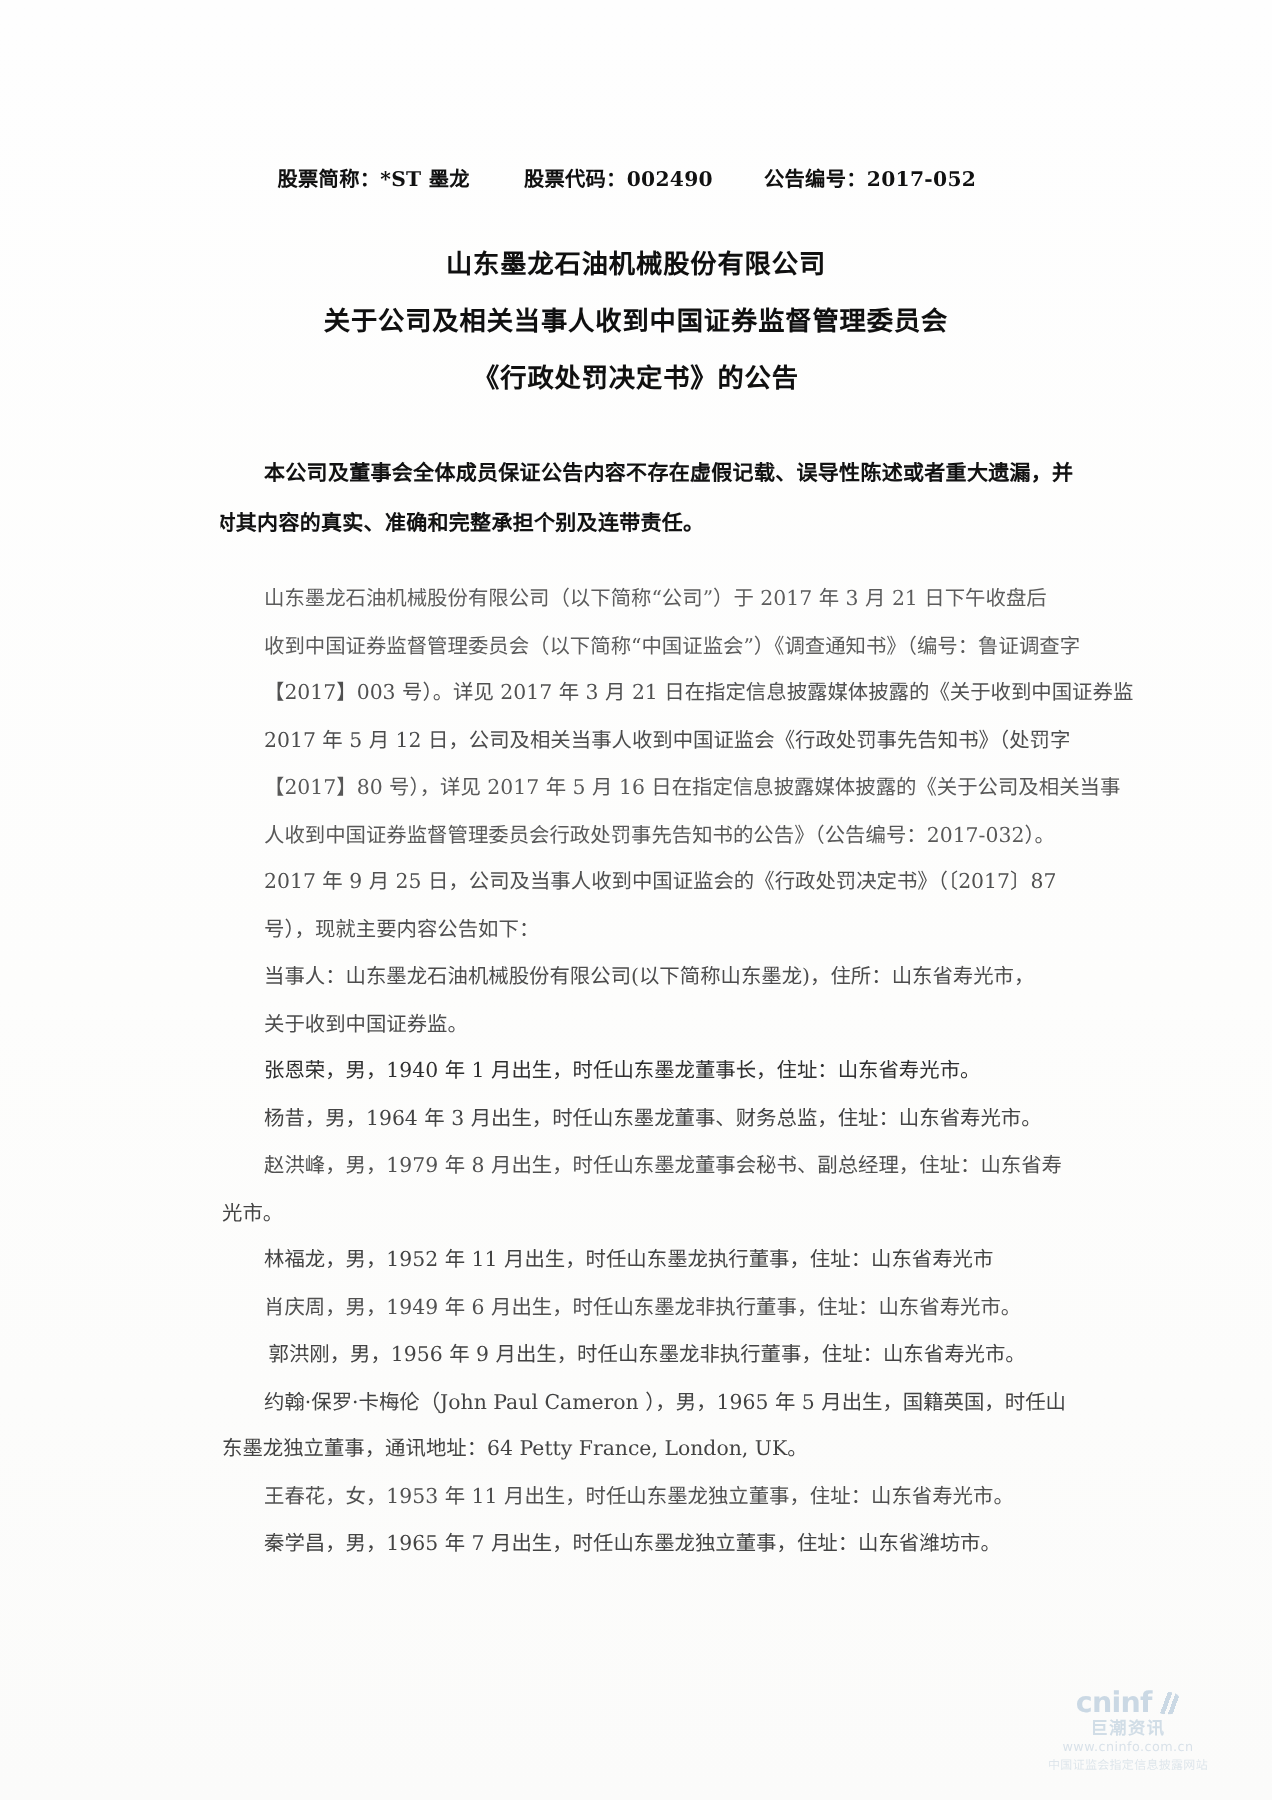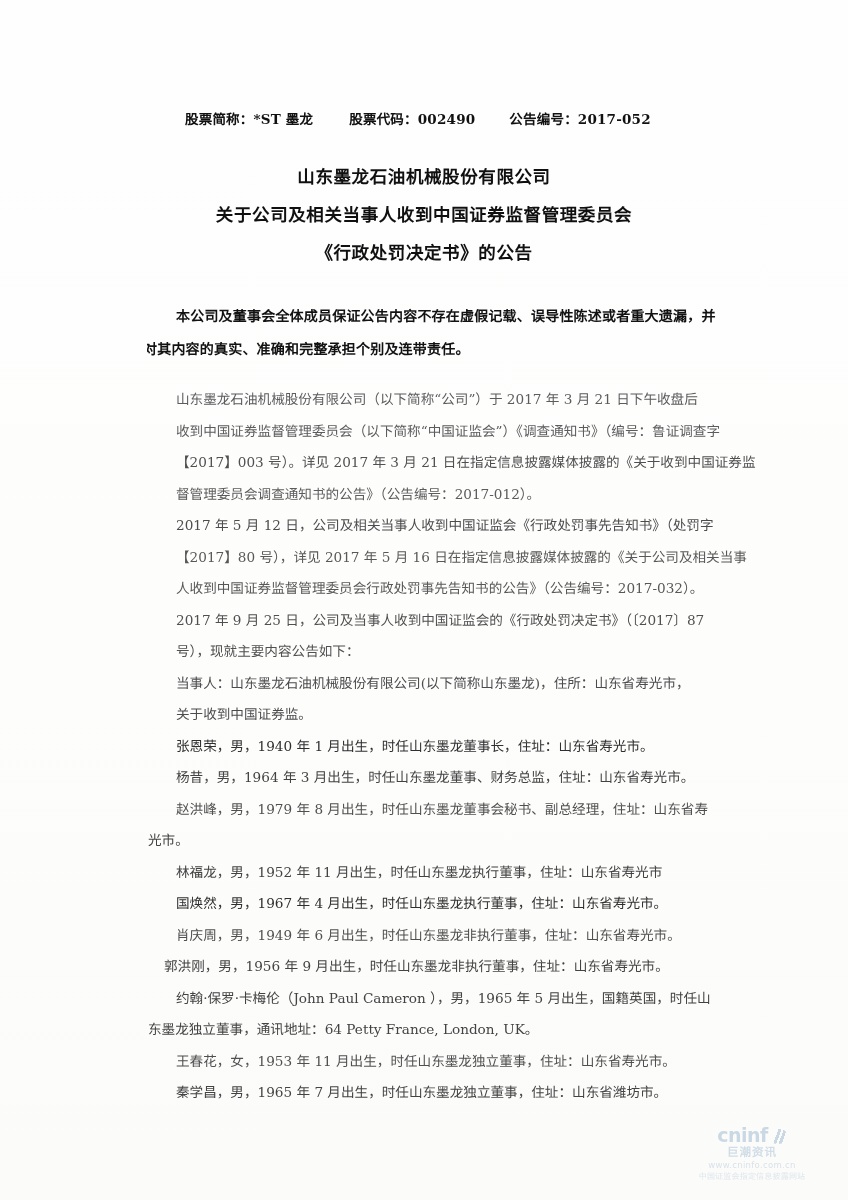--- a/index.html
+++ b/index.html
@@ -193,21 +193,20 @@
       <span class="line indent">本公司及董事会全体成员保证公告内容不存在虚假记载、误导性陈述或者重大遗漏，并</span>
       <span class="line clip-left">对其内容的真实、准确和完整承担个别及连带责任。</span>
     </div>
 
     <div class="body-block">
 
       <div class="para faded-a">
         <span class="line ink-3" style="text-indent:28px;display:block;">山东墨龙石油机械股份有限公司（以下简称“公司”）于 2017 年 3 月 21 日下午收盘后</span>
         <span class="line ink-3">收到中国证券监督管理委员会（以下简称“中国证监会”）《调查通知书》（编号：鲁证调查字</span>
         <span class="line ink-2">【2017】003 号）。详见 2017 年 3 月 21 日在指定信息披露媒体披露的《关于收到中国证券监</span>
-        <span class="line ink-3">督管理委员会调查通知书的公告》（公告编号：2017-012）。</span>
       </div>
 
       <div class="para faded-b">
         <span class="line ink-2" style="text-indent:28px;display:block;">2017 年 5 月 12 日，公司及相关当事人收到中国证监会《行政处罚事先告知书》（处罚字</span>
         <span class="line ink-3">【2017】80 号），详见 2017 年 5 月 16 日在指定信息披露媒体披露的《关于公司及相关当事</span>
         <span class="line ink-3">人收到中国证券监督管理委员会行政处罚事先告知书的公告》（公告编号：2017-032）。</span>
       </div>
 
       <div class="para faded-a">
         <span class="line ink-2" style="text-indent:28px;display:block;">2017 年 9 月 25 日，公司及当事人收到中国证监会的《行政处罚决定书》（〔2017〕87</span>
@@ -218,23 +217,22 @@
         <span class="line ink-2" style="text-indent:28px;display:block;">当事人：山东墨龙石油机械股份有限公司(以下简称山东墨龙)，住所：山东省寿光市，</span>
         <span class="line ink-2">关于收到中国证券监。</span>
       </div>
 
       <div class="para" style="text-indent:0">
         <span class="line ink-1" style="margin-left:28px;">张恩荣，男，1940 年 1 月出生，时任山东墨龙董事长，住址：山东省寿光市。</span>
         <span class="line ink-2" style="margin-left:28px;">杨昔，男，1964 年 3 月出生，时任山东墨龙董事、财务总监，住址：山东省寿光市。</span>
         <span class="line ink-3" style="margin-left:28px;">赵洪峰，男，1979 年 8 月出生，时任山东墨龙董事会秘书、副总经理，住址：山东省寿</span>
         <span class="line ink-2">光市。</span>
         <span class="line ink-2" style="margin-left:28px;">林福龙，男，1952 年 11 月出生，时任山东墨龙执行董事，住址：山东省寿光市</span>
-        <span class="line ink-1" style="margin-left:28px;">国焕然，男，1967 年 4 月出生，时任山东墨龙执行董事，住址：山东省寿光市。</span>
         <span class="line ink-3" style="margin-left:28px;">肖庆周，男，1949 年 6 月出生，时任山东墨龙非执行董事，住址：山东省寿光市。</span>
-        <span class="line ink-2" style="margin-left:16px;">郭洪刚，男，1956 年 9 月出生，时任山东墨龙非执行董事，住址：山东省寿光市。</span>
+        <span class="line ink-2" style="margin-left:31px;">郭洪刚，男，1956 年 9 月出生，时任山东墨龙非执行董事，住址：山东省寿光市。</span>
         <span class="line ink-2" style="margin-left:28px;">约翰·保罗·卡梅伦（John Paul Cameron ），男，1965 年 5 月出生，国籍英国，时任山</span>
         <span class="line ink-2">东墨龙独立董事，通讯地址：64 Petty France, London, UK。</span>
         <span class="line ink-3" style="margin-left:28px;">王春花，女，1953 年 11 月出生，时任山东墨龙独立董事，住址：山东省寿光市。</span>
         <span class="line ink-2" style="margin-left:28px;">秦学昌，男，1965 年 7 月出生，时任山东墨龙独立董事，住址：山东省潍坊市。</span>
       </div>
 
     </div>
   </div>
 
   <div class="watermark">

